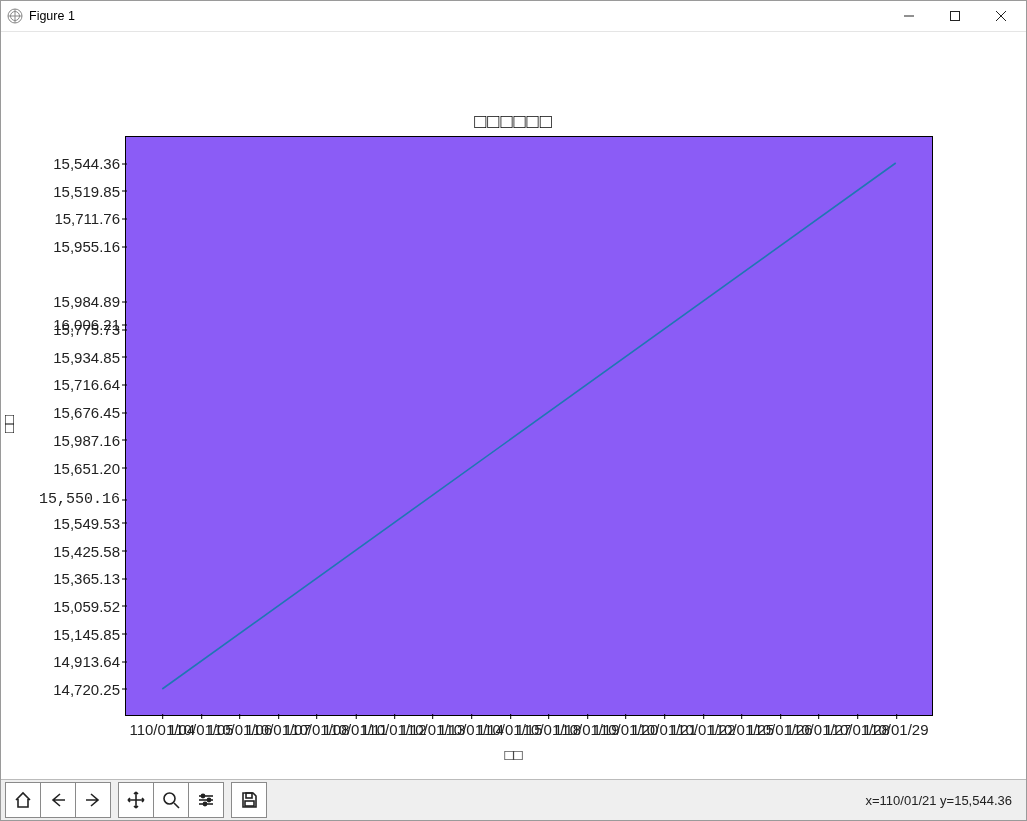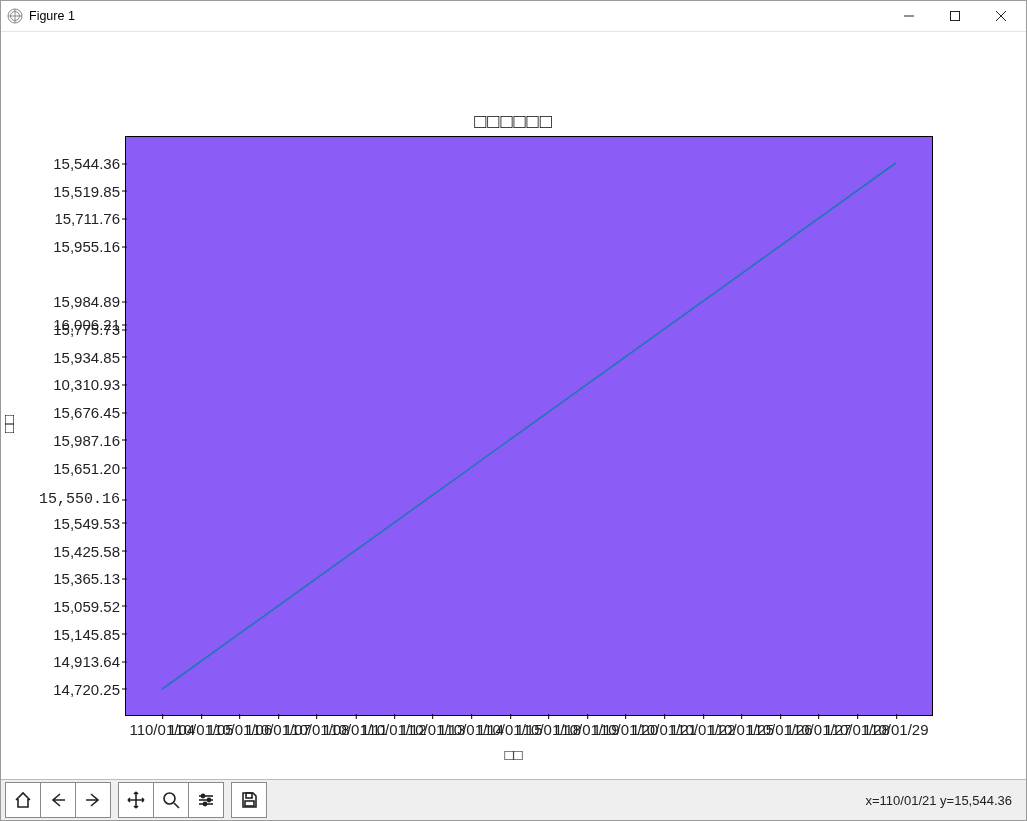--- a/index.html
+++ b/index.html
@@ -73,21 +73,21 @@
             <line x1="36.269999999999996" y1="551.99" x2="769.73" y2="26.009999999999998" stroke="#1f77b4" stroke-width="1.6"></line>
           </svg>
       <div class="ytick" style="top: 26.01px;">15,544.36</div>
           <div class="ytick" style="top: 53.6932px;">15,519.85</div>
           <div class="ytick" style="top: 81.3763px; text-align: center;">15,711.76</div>
           <div class="ytick" style="top: 109.059px;">15,955.16</div>
           <div class="ytick" style="top: 147px; margin-top: 40px;">16,006.21</div>
           <div class="ytick" style="top: 164.426px;">15,984.89</div>
           <div class="ytick" style="top: 192.109px;">15,775.73</div>
           <div class="ytick" style="top: 219.792px;">15,934.85</div>
-          <div class="ytick" style="top: 247.475px;">10,310.93</div>
+          <div class="ytick" style="top: 247.475px;">15,716.64</div>
           <div class="ytick" style="top: 275.158px;">15,676.45</div>
           <div class="ytick" style="top: 302.842px;">15,987.16</div>
           <div class="ytick" style="top: 330.525px;">15,651.20</div>
           <div class="ytick" style="top: 362px; font-family: Liberation Mono, monospace;">15,550.16</div>
           <div class="ytick" style="top: 385.891px;">15,549.53</div>
           <div class="ytick" style="top: 413.574px;">15,425.58</div>
           <div class="ytick" style="top: 441.257px;">15,365.13</div>
           <div class="ytick" style="top: 468.941px;">15,059.52</div>
           <div class="ytick" style="top: 496.624px;">15,145.85</div>
           <div class="ytick" style="top: 524.307px;">14,913.64</div>

